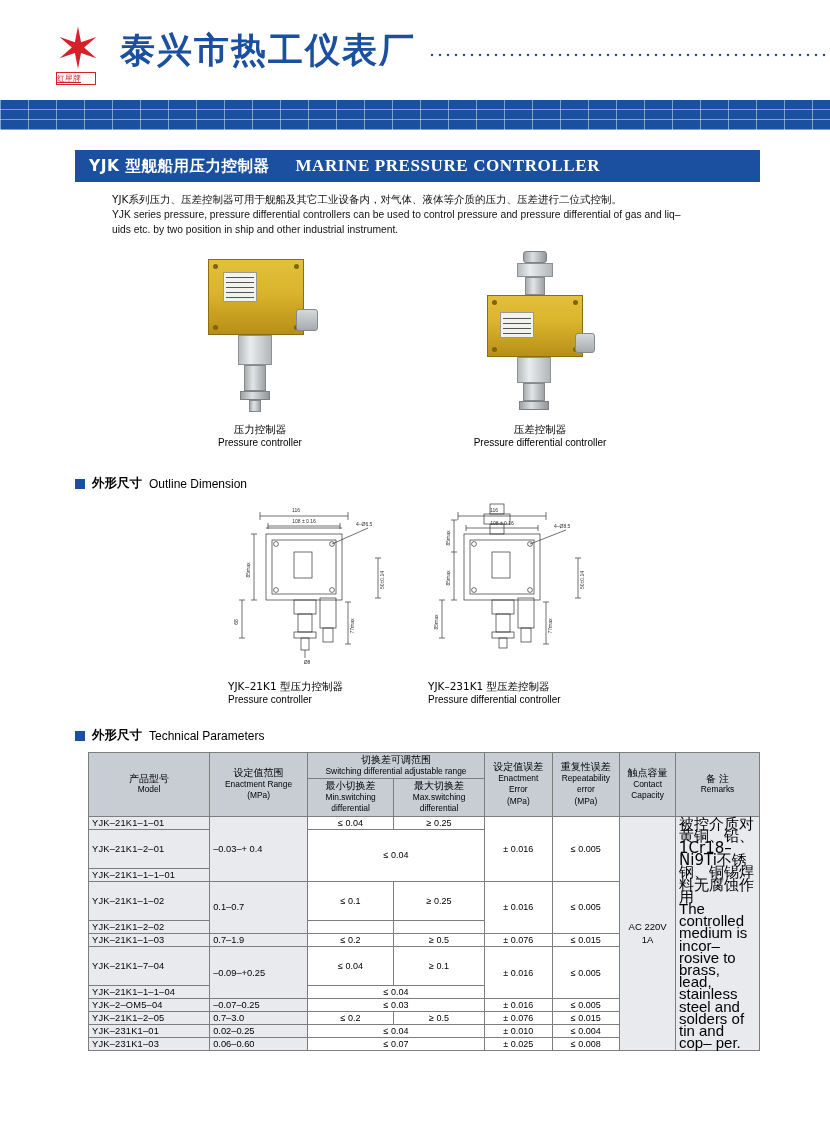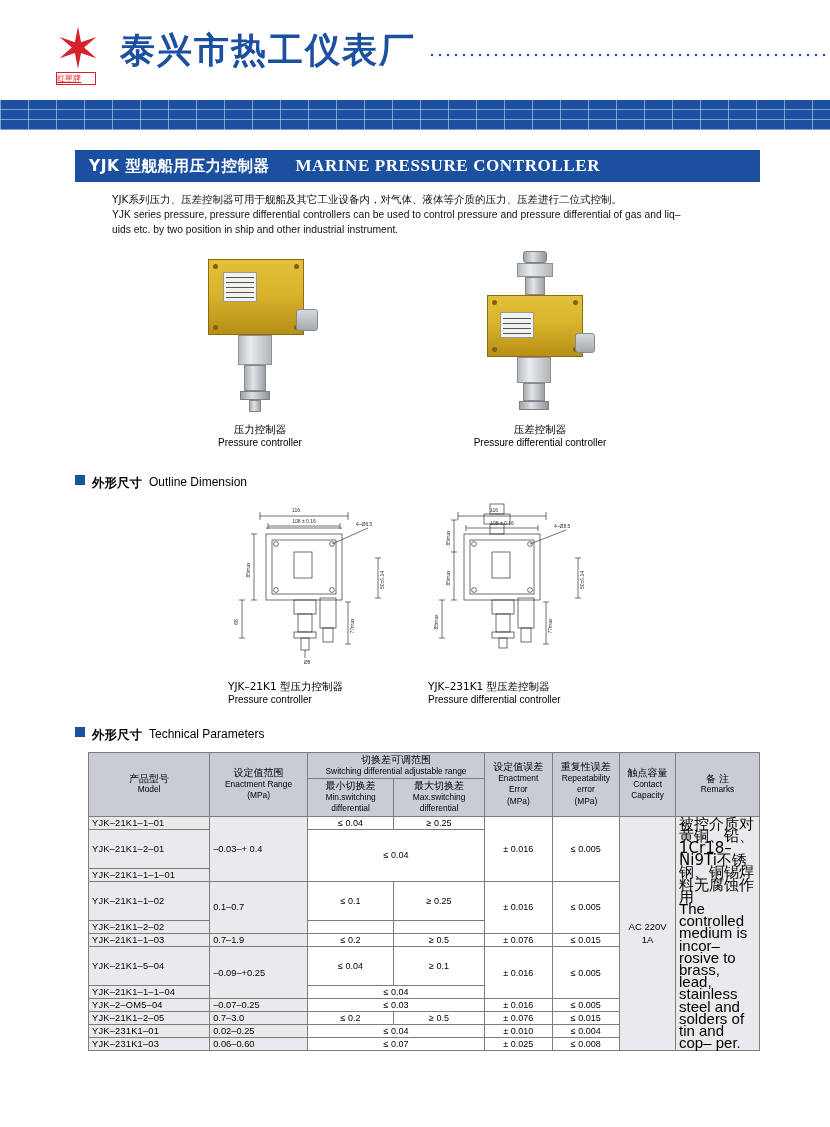--- a/index.html
+++ b/index.html
@@ -175,21 +175,21 @@
   }
   .side-port {
     position: absolute;
     background: linear-gradient(180deg,#d6d9db,#a7abae);
     border: 1px solid #85898b;
   }
 
   
   .sect-head {
     margin: 14px 0 0 75px;
-    display: flex; align-items: flex-start; gap: 7px;
+    display: flex; align-items: center; gap: 7px;
     font-size: 12.5px;
     color: #000;
   }
   .sect-head .sq {
     width: 10px; height: 10px; background: #1b4fa0; display:inline-block;
   }
   .sect-head .cn { font-family:"DejaVu Sans", sans-serif; font-weight:bold; font-size:12.5px;}
   .sect-head .en { font-size: 12px; }
 
   
@@ -559,21 +559,21 @@
       <tr>
         <td class="model">YJK–21K1–1–03</td>
         <td class="rng">0.7–1.9</td>
         <td class="sw">≤ 0.2</td>
         <td class="sw">≥ 0.5</td>
         <td class="ctr">± 0.076</td>
         <td class="ctr">≤ 0.015</td>
       </tr>
 
       <tr>
-        <td class="model">YJK–21K1–5–04</td>
+        <td class="model">YJK–21K1–7–04</td>
         <td class="rng" rowspan="2">–0.09–+0.25</td>
         <td class="sw">≤ 0.04</td>
         <td class="sw">≥ 0.1</td>
         <td class="ctr" rowspan="2">± 0.016</td>
         <td class="ctr" rowspan="2">≤ 0.005</td>
       </tr>
 
       <tr>
         <td class="model">YJK–21K1–1–1–04</td>
         <td class="sw" colspan="2">≤ 0.04</td>

